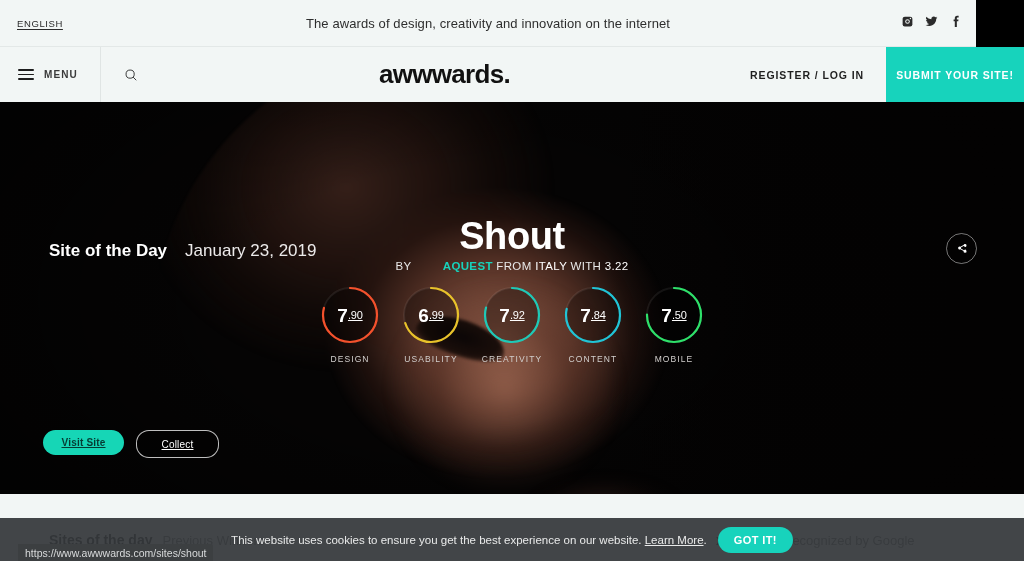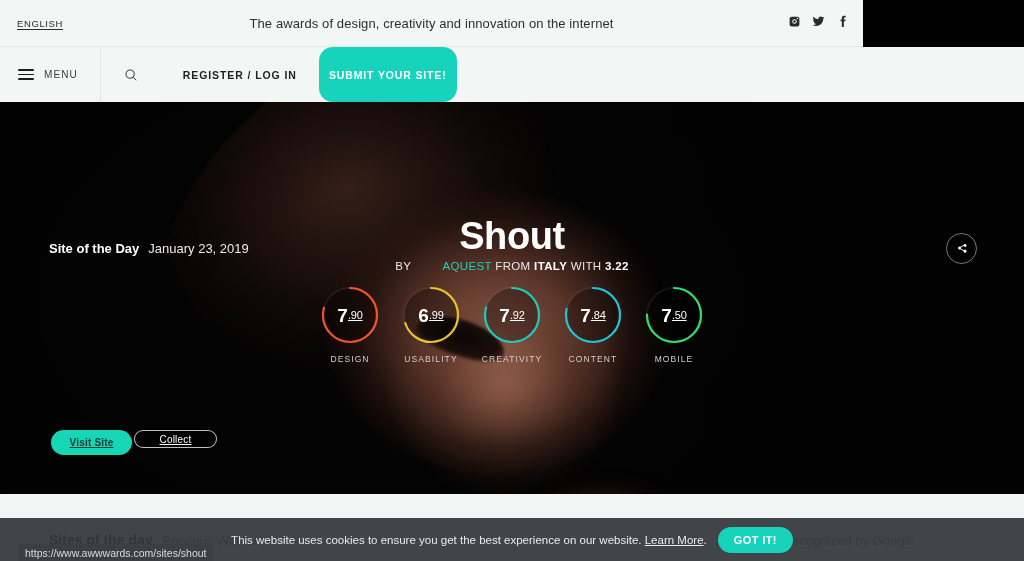--- a/index.html
+++ b/index.html
@@ -7,21 +7,21 @@
   html, body {
     width: 1024px; height: 561px;
     overflow: hidden;
     font-family: "Liberation Sans", sans-serif;
     background: #000;
   }
   #page { position: relative; width: 1024px; height: 561px; overflow: hidden; }
 
   
   .topbar {
-    position: absolute; top: 0; left: 0; width: 863px; height: 47px;
+    position: absolute; top: 0; left: 0; width: 976px; height: 47px;
     background: #f2f6f5;
     display: flex; align-items: center;
     border-bottom: 1px solid #e3e8e7;
   }
   .topbar-lang {
     position: absolute; left: 17px;
     font-size: 9.5px; letter-spacing: .6px; color: #2b2b2b;
     text-decoration: underline; text-underline-offset: 2px;
     font-weight: 400;
   }
@@ -40,39 +40,39 @@
     position: absolute; top: 47px; left: 0; width: 1024px; height: 55px;
     background: #f2f6f5; display: flex; align-items: stretch;
   }
   .nav-menu {
     display: flex; align-items: center; gap: 10px;
     padding: 0 22px 0 18px;
     border-right: 1px solid #e0e5e4;
   }
   .burger { width: 16px; height: 11px; display: flex; flex-direction: column; justify-content: space-between; }
   .burger i { display: block; height: 1.6px; background: #1d1d1d; border-radius: 1px; }
-  .nav-menu-label { font-size: 10px; letter-spacing: 1.1px; color: #3a3a3a; font-weight: 400; }
+  .nav-menu-label { font-size: 10px; letter-spacing: 1.1px; color: #3a3a3a; font-weight: 700; }
   .nav-search {
     display: flex; align-items: center; justify-content: center;
     width: 60px; border-right: 0px solid transparent;
   }
   .nav-search svg { width: 14px; height: 14px; stroke: #2c2c2c; fill: none; stroke-width: 1.6; }
   .nav-logo {
     flex: 1; display: flex; align-items: center; justify-content: center;
     font-size: 26px; font-weight: 700; color: #111; letter-spacing: -0.7px;
     margin-right: 0px;
   }
   .nav-register {
     display: flex; align-items: center; padding: 0 22px;
     font-size: 10.5px; letter-spacing: .9px; color: #1f1f1f; font-weight: 700;
   }
   .nav-submit {
     display: flex; align-items: center; justify-content: center;
     width: 138px; background: #17d3bc; color: #fff;
-    font-size: 10.5px; letter-spacing: .85px; font-weight: 700; border-radius: 14px;
+    font-size: 10.5px; letter-spacing: .85px; font-weight: 700;
   }
 
   
   .hero {
     position: absolute; top: 102px; left: 0; width: 1024px; height: 392px;
     overflow: hidden; background: #050404;
   }
   .hero-photo { position: absolute; inset: 0; }
   
   .ph-bg { position: absolute; inset: 0; background:
@@ -104,22 +104,22 @@
     background: radial-gradient(ellipse at 50% 50%, rgba(148,88,70,.45) 0%, rgba(58,30,23,.25) 55%, rgba(8,4,3,0) 85%);
     filter: blur(7px);
   }
   .ph-vign { position: absolute; inset: 0;
     background: radial-gradient(ellipse 720px 430px at 45% 50%, rgba(0,0,0,0) 30%, rgba(0,0,0,.55) 72%, rgba(0,0,0,.9) 100%); }
   .ph-dark-r { position: absolute; right: 0; top: 0; width: 420px; height: 100%;
     background: linear-gradient(90deg, rgba(4,2,2,0) 0%, rgba(3,2,2,.85) 45%, #030202 100%); }
 
   .hero-meta {
     position: absolute; left: 49px; top: 139px;
-    display: flex; align-items: baseline; gap: 9px;
-    font-size: 13px; color: #fff;
+    display: flex; align-items: baseline; gap: 18px;
+    font-size: 17px; color: #fff;
   }
   .hero-meta .strong { font-weight: 700; }
   .hero-meta .date { font-weight: 400; color: #eceaea; }
 
   .share-btn {
     position: absolute; right: 47px; top: 131px;
     width: 31px; height: 31px; border-radius: 50%;
     border: 1px solid rgba(255,255,255,.45);
     display: flex; align-items: center; justify-content: center;
   }
@@ -127,22 +127,22 @@
 
   .hero-center { position: absolute; left: 0; top: 0; width: 1024px; }
   .site-title {
     position: absolute; top: 113px; width: 100%; text-align: center;
     font-size: 38px; font-weight: 700; color: #fff; letter-spacing: -0.4px;
   }
   .site-by {
     position: absolute; top: 158px; width: 100%; text-align: center;
     font-size: 11.5px; color: #e8e8e8; letter-spacing: .35px;
   }
-  .site-by .studio { color: #17d3bc; font-weight: 400; margin-left: 28px; }
-  .site-by .b { font-weight: 700; color: #fff; }
+  .site-by .studio { color: #17d3bc; font-weight: 700; margin-left: 28px; }
+  .site-by .b { font-weight: 400; color: #fff; }
 
   
   .scores {
     position: absolute; top: 183px; width: 100%;
     display: flex; justify-content: center; gap: 21px;
   }
   .score { width: 60px; display: flex; flex-direction: column; align-items: center; }
   .ring { position: relative; width: 60px; height: 60px; }
   .ring svg { width: 60px; height: 60px; transform: rotate(-90deg); display: block; }
   .ring .track { fill: rgba(0,0,0,.30); stroke: rgba(255,255,255,.07); stroke-width: 2; }
@@ -153,29 +153,29 @@
     color: #fff; line-height: 1;
   }
   .ring-int { font-size: 19px; font-weight: 700; }
   .ring-dec { font-size: 11px; font-weight: 400; letter-spacing: -0.2px; text-decoration: underline; }
   .score-label {
     margin-top: 9px; font-size: 8.5px; letter-spacing: 1.1px;
     color: #d2cfcd; text-align: center; white-space: nowrap;
   }
 
   
-  .hero-actions { position: absolute; left: 51px; top: 328px; display: flex; gap: 2px; }
+  .hero-actions { position: absolute; left: 43px; top: 328px; display: flex; gap: 12px; }
   .btn-visit {
     width: 81px; height: 25px; border-radius: 13px;
     background: #16d6b6; color: #063b33;
     font-size: 10px; font-weight: 700; letter-spacing: .2px;
     display: flex; align-items: center; justify-content: center;
   }
   .btn-collect {
-    width: 83px; height: 18px; border-radius: 13px;
+    width: 83px; height: 28px; border-radius: 13px;
     border: 1px solid rgba(255,255,255,.75); color: #fff;
     font-size: 10px; letter-spacing: .2px;
     display: flex; align-items: center; justify-content: center;
     background: rgba(0,0,0,.15);
   }
 
   .jury { position: absolute; right: 47px; top: 325px; display: flex; align-items: center; gap: 9px; }
   .laurel { width: 22px; height: 30px; position: relative; }
   .laurel svg { width: 22px; height: 30px; stroke: #cfcdcb; fill: none; stroke-width: 1.1; }
   .jury-pill {
@@ -281,20 +281,21 @@
           <i></i>
         </span>
       <span class="nav-menu-label">MENU</span>
     </div>
     <div class="nav-search">
       <svg viewBox="0 0 24 24">
           <circle cx="10.5" cy="10.5" r="7"></circle>
           <line x1="15.6" y1="15.6" x2="21" y2="21"></line>
         </svg>
     </div>
+    <div class="nav-logo">awwwards.</div>
     <div class="nav-register">REGISTER / LOG IN</div>
     <div class="nav-submit" style="background: rgb(23, 211, 188);">SUBMIT YOUR SITE!</div>
   </div>
 
   <div class="hero">
     <div class="hero-photo">
       <div class="ph-bg"></div>
       <div class="ph-head"></div>
       <div class="ph-cheek"></div>
       <div class="ph-eye"></div>

